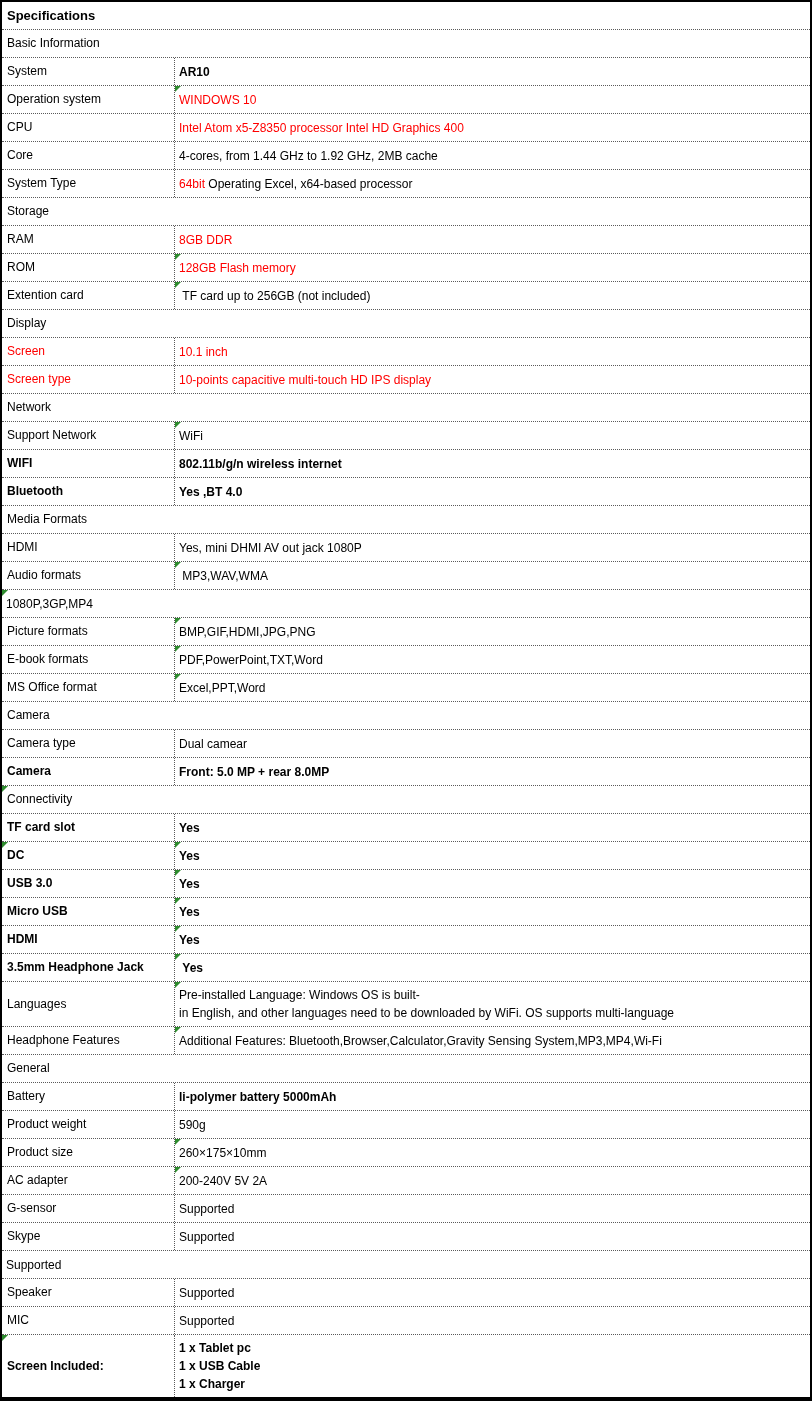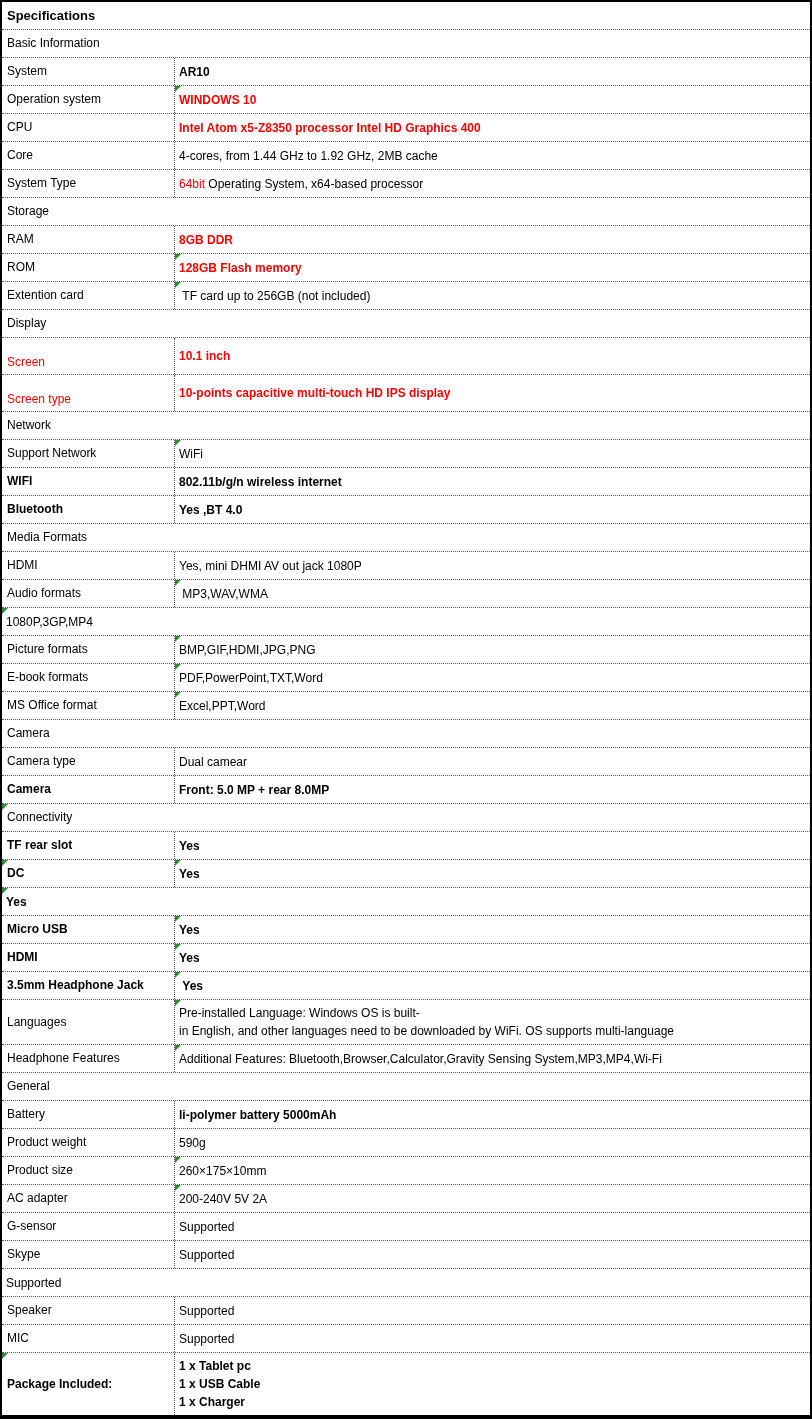--- a/index.html
+++ b/index.html
@@ -15,22 +15,22 @@
   .cell{position:relative; display:flex; align-items:center; box-sizing:border-box;
         padding:4px 4px 4px 5px;}
   .full-cell{flex:1;}
   .title-cell{font-weight:bold; font-size:13px;}
   .label-cell{width:173px; flex:none; border-right:1px dotted var(--dot);}
   .value-cell{flex:1; padding-left:4px;}
   .value-text{white-space:pre-wrap; line-height:18px;}
   .label-text{line-height:15px; white-space:pre-wrap;}
   .t.normal{color:var(--fg); font-weight:normal;}
   .t.bold{color:var(--fg); font-weight:bold;}
-  .t.red{color:var(--red); font-weight:normal;margin-top:13px;}
-  .t.red-bold{color:var(--red); font-weight:bold;text-align:center;}
+  .t.red{color:var(--red); font-weight:normal;}
+  .t.red-bold{color:var(--red); font-weight:normal;text-align:center;}
   .marker{position:absolute; top:0; left:0; width:6px; height:6px;
           background:var(--green); clip-path:polygon(0 0,100% 0,0 100%);}
 </style>
 </head>
 <body>
 
 <div class="table">
     <div class="row">
       <div class="cell full-cell title-cell">
         <span class="t normal label-text bold">Specifications</span>
@@ -72,21 +72,21 @@
       </div>
       <div class="cell value-cell">
         <div class="value-text"><span class="t normal">4-cores, from 1.44 GHz to 1.92 GHz, 2MB cache</span></div>
       </div>
     </div>
     <div class="row">
       <div class="cell label-cell">
         <span class="t label-text normal">System Type</span>
       </div>
       <div class="cell value-cell">
-        <div class="value-text"><span class="t red">64bit</span><span class="t normal"> Operating System, x64-based processor</span></div>
+        <div class="value-text"><span class="t red">64bit</span><span class="t normal"> Operating Excel, x64-based processor</span></div>
       </div>
     </div>
     <div class="row">
       <div class="cell full-cell">
         <span class="t normal label-text">Storage</span>
       </div>
     </div>
     <div class="row">
       <div class="cell label-cell">
         <span class="t label-text normal">RAM</span>
@@ -241,37 +241,40 @@
       </div>
     </div>
     <div class="row">
       <div class="cell full-cell">
         <div class="marker"></div>
         <span class="t normal label-text">Connectivity</span>
       </div>
     </div>
     <div class="row">
       <div class="cell label-cell">
-        <span class="t label-text bold">TF rear slot</span>
+        <span class="t label-text bold">TF card slot</span>
       </div>
       <div class="cell value-cell">
         <div class="value-text"><span class="t bold">Yes</span></div>
       </div>
     </div>
     <div class="row">
       <div class="cell label-cell">
         <div class="marker"></div>
         <span class="t label-text bold">DC</span>
       </div>
       <div class="cell value-cell">
         <div class="marker"></div>
         <div class="value-text"><span class="t bold">Yes</span></div>
       </div>
     </div>
     <div class="row">
+      <div class="cell label-cell">
+        <span class="t label-text bold">USB 3.0</span>
+      </div>
       <div class="cell value-cell">
         <div class="marker"></div>
         <div class="value-text"><span class="t bold">Yes</span></div>
       </div>
     </div>
     <div class="row">
       <div class="cell label-cell">
         <span class="t label-text bold">Micro USB</span>
       </div>
       <div class="cell value-cell">
@@ -388,21 +391,21 @@
       <div class="cell label-cell">
         <span class="t label-text normal">MIC</span>
       </div>
       <div class="cell value-cell">
         <div class="value-text"><span class="t normal">Supported</span></div>
       </div>
     </div>
     <div class="row">
       <div class="cell label-cell">
         <div class="marker"></div>
-        <span class="t label-text bold">Package Included:</span>
+        <span class="t label-text bold">Screen Included:</span>
       </div>
       <div class="cell value-cell">
         <div class="value-text"><span class="t bold">1 x Tablet pc
 1 x USB Cable
 1 x Charger</span></div>
       </div>
     </div>
   </div>
 
 </body></html>

